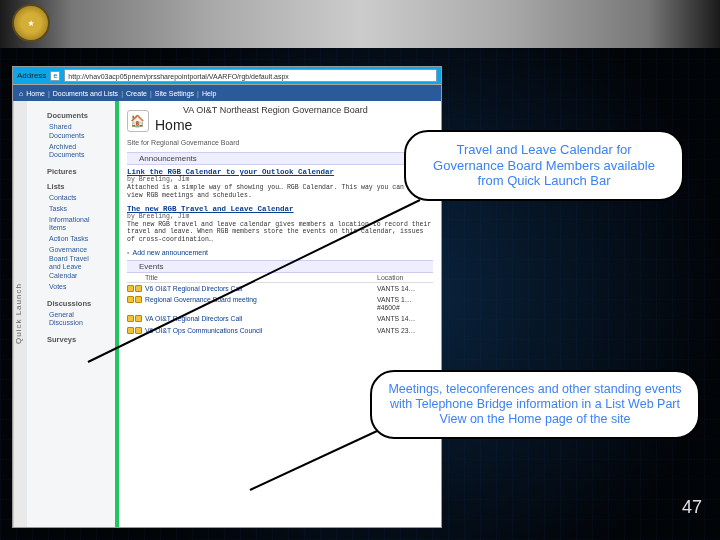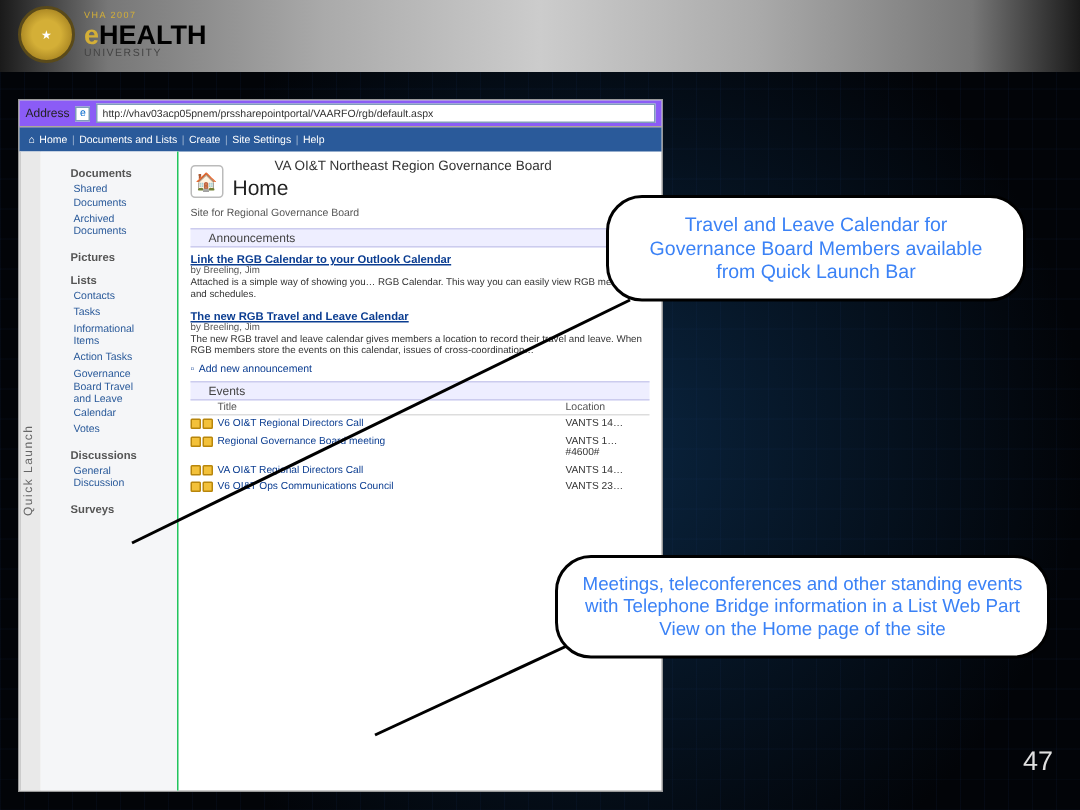--- a/index.html
+++ b/index.html
@@ -9,38 +9,38 @@
   .logo-badge { width: 38px; height: 38px; background: radial-gradient(circle, #d4af37 40%, #8b6914 100%); border-radius: 50%; border: 2px solid #5a4a1a; margin-right: 6px; font-size: 8px; display: flex; align-items: center; justify-content: center; color: #fff; }
   .logo-text { display: flex; flex-direction: column; line-height: 1; }
   .logo-text .top { font-size: 6px; color: #d4af37; letter-spacing: 1px; }
   .logo-text .mid { font-size: 18px; font-weight: bold; color: #000; letter-spacing: 0px; }
   .logo-text .mid span { color: #d4af37; }
   .logo-text .bot { font-size: 7px; color: #444; letter-spacing: 1px; }
   .slide-title { font-size: 26px; color: #111; position: absolute; left: 190px; top: 10px; }
   .backdrop { position: absolute; top: 48px; left: 0; width: 720px; height: 492px; background: #05080f radial-gradient(circle at 55% 50%, #0a2540 0%, #020408 70%); }
   .backdrop::before { content: ""; position: absolute; inset: 0; background-image: repeating-linear-gradient(90deg, rgba(30,60,120,0.1) 0 1px, transparent 1px 16px), repeating-linear-gradient(0deg, rgba(30,60,120,0.05) 0 1px, transparent 1px 20px); }
   .browser { position: absolute; left: 12px; top: 66px; width: 430px; height: 462px; background: #fff; border: 1px solid #999; font-size: 8px; color: #222; }
-  .addr { height: 18px; background: #8b5cf6; border-bottom: 1px solid #aca899; display: flex; align-items: center; padding: 0 4px; gap: 4px; }
+  .addr { height: 18px; background: #0ea5e9; border-bottom: 1px solid #aca899; display: flex; align-items: center; padding: 0 4px; gap: 4px; }
   .addr .ab { width: 10px; height: 10px; background: #fff; border: 1px solid #7f9db9; display: inline-flex; align-items: center; justify-content: center; font-size: 7px; color: #06c; }
   .addr .url { flex: 1; background: #fff; border: 1px solid #7f9db9; height: 13px; padding: 0 3px; line-height: 13px; font-size: 7px; color: #333; overflow: hidden; white-space: nowrap; }
   .spnav { height: 16px; background: #2a5a9a; color: #fff; display: flex; align-items: center; padding: 0 6px; gap: 3px; font-size: 7px; }
   .spnav .sep { opacity: 0.5; }
   .sp-body { display: flex; height: calc(100% - 34px); }
   .ql-tab { width: 14px; background: #e9e9e9; border-right: 1px solid #ccc; writing-mode: vertical-rl; transform: rotate(180deg); text-align: center; font-size: 8px; color: #666; padding: 6px 0; letter-spacing: 1px; }
-  .sidebar { width: 92px; background: #f5f6f8; border-right: 1px solid #22c55e; padding: 4px 20px; font-size: 7px; }
+  .sidebar { width: 92px; background: #f5f6f8; border-right: 4px solid #22c55e; padding: 4px 20px; font-size: 7px; }
   .sidebar .sh { font-weight: bold; color: #555; margin: 6px 0 2px; font-size: 7.5px; }
   .sidebar .si { color: #2a5a9a; padding: 1px 0 1px 2px; line-height: 1.25; cursor: pointer; }
   .main { flex: 1; padding: 4px 8px; overflow: hidden; }
   .site-row { display: flex; align-items: center; gap: 6px; margin-bottom: 2px; }
   .home-ico { width: 22px; height: 22px; border: 1px solid #bbb; border-radius: 3px; display: flex; align-items: center; justify-content: center; font-size: 12px; }
   .site-title { font-size: 9px; color: #333; margin-left: 28px; }
   .page-h { font-size: 14px; color: #222; margin: 2px 0 4px; }
   .sub { font-size: 7px; color: #555; margin-bottom: 6px; }
   .sec-h { font-size: 8px; color: #444; background: #eef; border-top: 1px solid #cce; border-bottom: 1px solid #cce; padding: 1px 12px; margin-top: 4px; }
-  .ann { margin: 3px 0 5px; }
+  .ann { margin: 3px 0 5px; font-family: Liberation Mono, monospace; }
   .ann .at { font-size: 7.5px; font-weight: bold; color: #0b3d91; text-decoration: underline; }
   .ann .ab2 { font-size: 6.5px; color: #555; }
   .ann .ad { font-size: 6.5px; color: #333; line-height: 1.2; margin-top: 1px; }
   .addline { font-size: 7px; color: #0b3d91; margin: 2px 0 4px; display: flex; align-items: center; gap: 3px; }
   .ev-h { display: flex; font-size: 7px; color: #555; border-bottom: 1px solid #ddd; padding: 1px 0; }
   .ev-h .c1 { width: 18px; } .ev-h .c2 { flex: 1; } .ev-h .c3 { width: 56px; }
   .ev-r { display: flex; font-size: 6.8px; color: #0b3d91; padding: 2px 0; align-items: flex-start; }
   .ev-r .c1 { width: 18px; display: flex; gap: 1px; } .ev-r .c2 { flex: 1; line-height: 1.1; } .ev-r .c3 { width: 56px; color: #333; line-height: 1.1; }
   .mini-ico { width: 7px; height: 7px; background: #f3c13a; border: 1px solid #b8860b; border-radius: 1px; }
   .callout { position: absolute; background: #fff; border: 2px solid #000; border-radius: 24px; padding: 10px 14px; font-size: 13px; text-align: center; color: #3b82f6; line-height: 1.2; }
@@ -48,25 +48,20 @@
   .callout.c2p { left: 370px; top: 370px; width: 330px; font-size: 12.5px; }
   svg.arrow { position: absolute; overflow: visible; }
   .pagenum { position: absolute; right: 18px; bottom: 22px; font-size: 18px; color: #e0e0e0; }
 </style>
 </head>
 <body>
 
 <div class="header-bar">
   <div class="logo">
     <div class="logo-badge">★</div>
-    <div class="logo-text">
-      <span class="top">VHA 2007</span>
-      <span class="mid"><span>e</span><b>HEALTH</b></span>
-      <span class="bot">UNIVERSITY</span>
-    </div>
   </div>
 </div>
 
 <div class="backdrop"></div>
 
 <div class="browser">
   <div class="addr">
     <span>Address</span>
     <span class="ab">e</span>
     <span class="url">http://vhav03acp05pnem/prssharepointportal/VAARFO/rgb/default.aspx</span>

